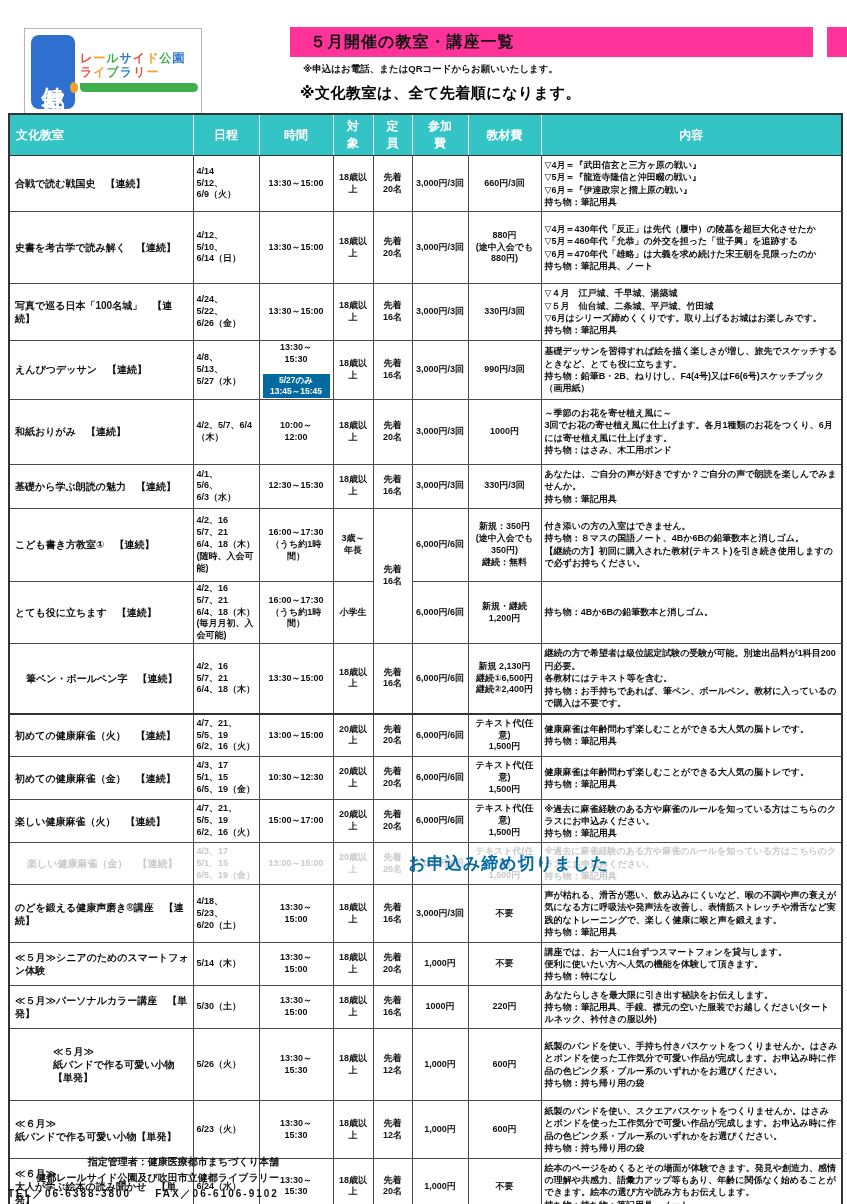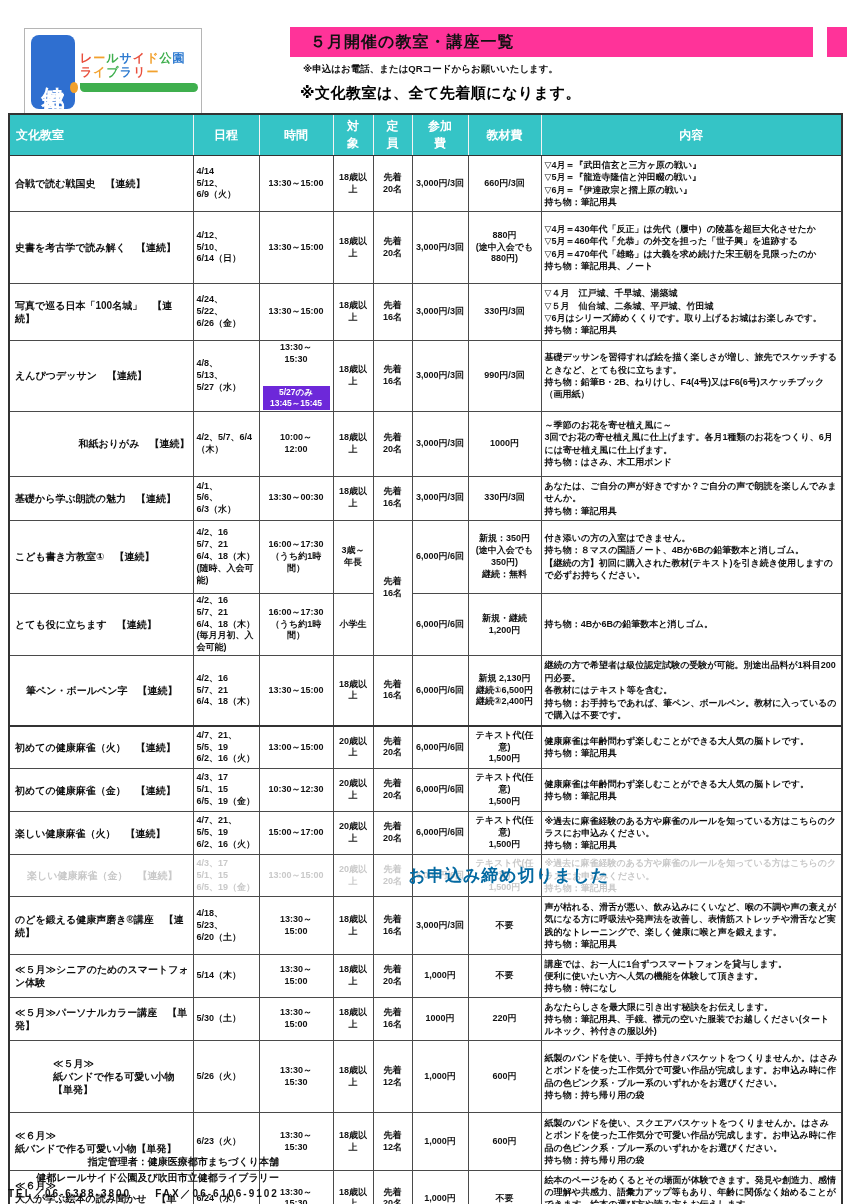--- a/index.html
+++ b/index.html
@@ -32,21 +32,21 @@
   th:last-child{border-right:2px solid #333;}
   td{border:1px solid #4a4a4a;font-size:9px;font-weight:bold;color:#111;line-height:1.32;
      padding:1px 3px;vertical-align:middle;white-space:pre-line;overflow:visible;box-sizing:border-box;}
   td.c-name{font-size:10px;text-align:left;padding-left:5px;}
   td.c-dates{text-align:left;font-size:9px;}
   td.c-time,td.c-target,td.c-cap,td.c-fee,td.c-mat{text-align:center;}
   td.c-content{text-align:left;font-size:9px;line-height:1.38;}
   td.c-fee{position:relative;}
   tr.thick-top td{border-top:2px solid #333;}
   tr.closed td{color:#c9c9c9;}
-  .time-note{background:#6d28d9;color:#fff;font-size:8.5px;line-height:1.3;padding:1px 2px;margin-top:20px;
+  .time-note{background:#0369a1;color:#fff;font-size:8.5px;line-height:1.3;padding:1px 2px;margin-top:8px;
              font-weight:bold;white-space:pre-line;}
   .closed-notice{position:absolute;left:-4px;top:50%;transform:translateY(-50%);font-size:17px;font-weight:bold;
                  color:#0369a1;white-space:nowrap;z-index:3;letter-spacing:1px;}
 
   
   .foot-row{position:absolute;left:8px;right:7px;bottom:2px;display:flex;justify-content:space-between;
             align-items:flex-start;gap:10px;}
   .foot-notes{border:1px solid #333;width:552px;box-sizing:border-box;padding:2px 5px;font-size:7.5px;
               font-weight:bold;line-height:1.45;color:#111;white-space:pre-line;}
   .foot-org{text-align:right;font-size:10px;font-weight:bold;line-height:1.6;color:#111;white-space:nowrap;}
@@ -160,40 +160,40 @@
 13:45～15:45</div></td>
             <td class="c-target">18歳以上</td>
             <td class="c-cap">先着
 16名</td>
             <td class="c-fee">3,000円/3回</td>
             <td class="c-mat">990円/3回</td>
             <td class="c-content">基礎デッサンを習得すれば絵を描く楽しさが増し、旅先でスケッチするときなど、とても役に立ちます。
 持ち物：鉛筆B・2B、ねりけし、F4(4号)又はF6(6号)スケッチブック（画用紙）</td>
           </tr>
           <tr>
-            <td class="c-name" style="height: 65px; text-align: right;">和紙おりがみ　【連続】</td>
+            <td class="c-name" style="height: 65px;">和紙おりがみ　【連続】</td>
             <td class="c-dates">4/2、5/7、6/4
 （木）</td>
             <td class="c-time">10:00～
 12:00</td>
             <td class="c-target">18歳以上</td>
             <td class="c-cap">先着
 20名</td>
             <td class="c-fee">3,000円/3回</td>
             <td class="c-mat">1000円</td>
             <td class="c-content">～季節のお花を寄せ植え風に～
 3回でお花の寄せ植え風に仕上げます。各月1種類のお花をつくり、6月には寄せ植え風に仕上げます。
 持ち物：はさみ、木工用ボンド</td>
           </tr>
           <tr>
             <td class="c-name" style="height: 44px;">基礎から学ぶ朗読の魅力　【連続】</td>
             <td class="c-dates">4/1、
 5/6、
 6/3（水）</td>
-            <td class="c-time">13:30～00:30</td>
+            <td class="c-time">12:30～15:30</td>
             <td class="c-target">18歳以上</td>
             <td class="c-cap">先着
 16名</td>
             <td class="c-fee">3,000円/3回</td>
             <td class="c-mat">330円/3回</td>
             <td class="c-content">あなたは、ご自分の声が好きですか？ご自分の声で朗読を楽しんでみませんか。
 持ち物：筆記用具</td>
           </tr>
           <tr>
             <td class="c-name" style="height: 73px;">こども書き方教室①　【連続】</td>

